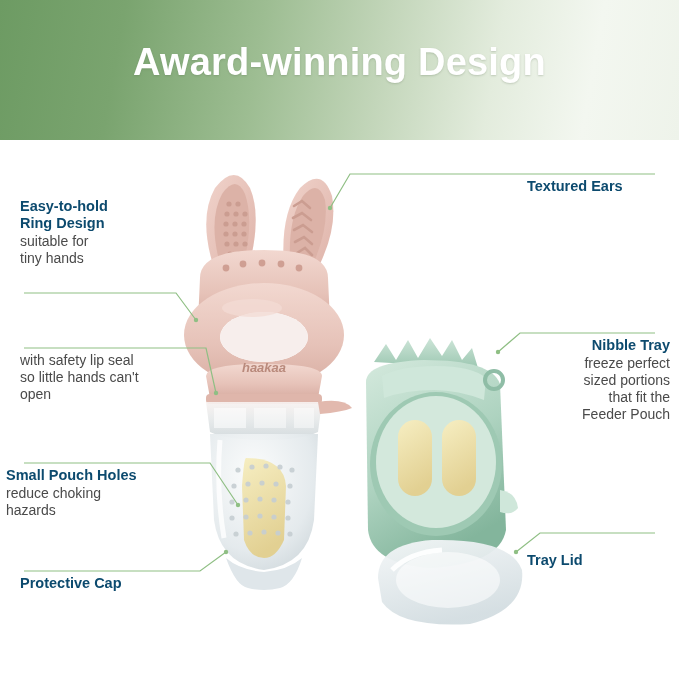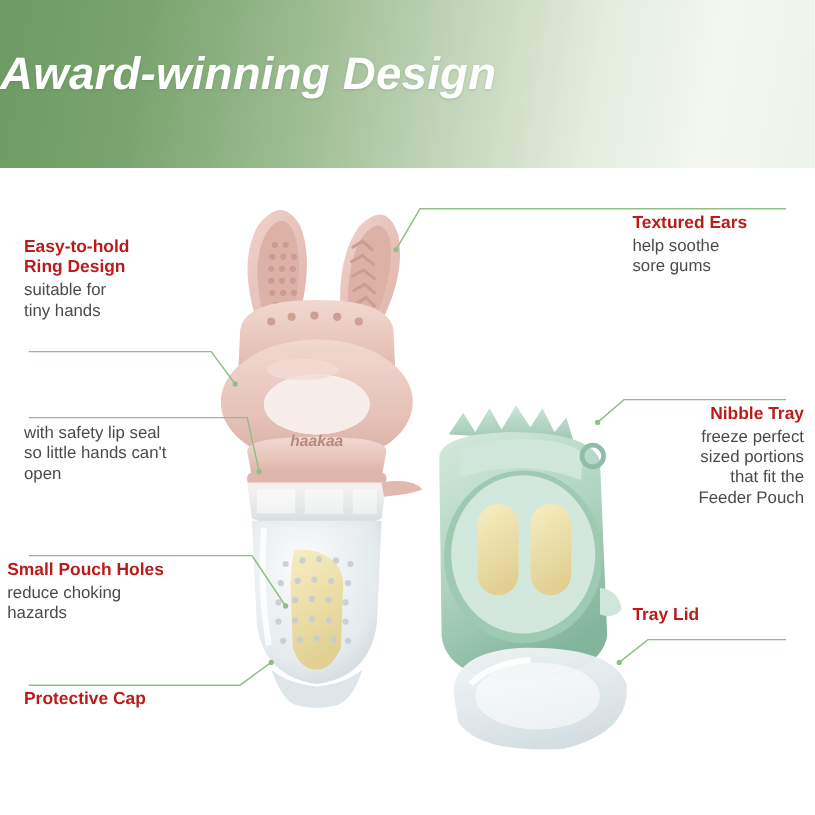--- a/index.html
+++ b/index.html
@@ -35,35 +35,34 @@
         #c3d6ba 56%,
         #e3ecdd 72%,
         #f3f7f0 86%,
         #eef3ea 100%);
   }
   #header-title {
     position: absolute;
     left: 0;
     top: 41px;
     width: 679px;
-    text-align: left;
+    text-align: center;
     color: #ffffff;
     font-size: 38px;
     font-weight: bold;
     letter-spacing: 0.2px;
     text-shadow: 0 1px 2px rgba(80,100,70,0.25);
-    font-style: italic;
   }
 
   
   .callout {
     position: absolute;
   }
   .callout .c-title {
-    color: #b91c1c;
+    color: #0c4a6e;
     font-weight: bold;
     font-size: 14.5px;
     line-height: 17px;
     margin: 0 0 1px 0;
     white-space: pre-line;
   }
   .callout .c-body {
     color: #4a4a4a;
     font-size: 14px;
     line-height: 17px;
@@ -74,21 +73,21 @@
 
   
   #cb-ring      { left: 20px;  top: 198px;  width: 180px; }
   #cb-feeder    { left: 20px;  top: 352px;  width: 200px; }
   #cb-holes     { left: 6px;  top: 467px;  width: 195px; }
   #cb-cap       { left: 20px;  top: 575px;  width: 190px; }
 
   
   #cb-ears      { left: 527px; top: 178px;  width: 140px; }
   #cb-tray      { left: 535px; top: 337px;  width: 135px; text-align: right; }
-  #cb-lid       { left: 527px; top: 505px;  width: 145px; }
+  #cb-lid       { left: 527px; top: 552px;  width: 145px; }
 
   
   svg#leaders {
     position: absolute;
     left: 0; top: 0;
     width: 679px;
     height: 679px;
     pointer-events: none;
   }
 
@@ -324,22 +323,20 @@
     <p class="c-body">reduce choking
 hazards</p>
   </div>
 
   <div class="callout" id="cb-cap">
     <p class="c-title">Protective Cap</p>
   </div>
 
   <div class="callout right-al" id="cb-ears">
     <p class="c-title">Textured Ears</p>
-    <p class="c-body">help soothe
-sore gums</p>
   </div>
 
   <div class="callout right-al" id="cb-tray">
     <p class="c-title">Nibble Tray</p>
     <p class="c-body">freeze perfect
 sized portions
 that fit the
 Feeder Pouch</p>
   </div>
 

